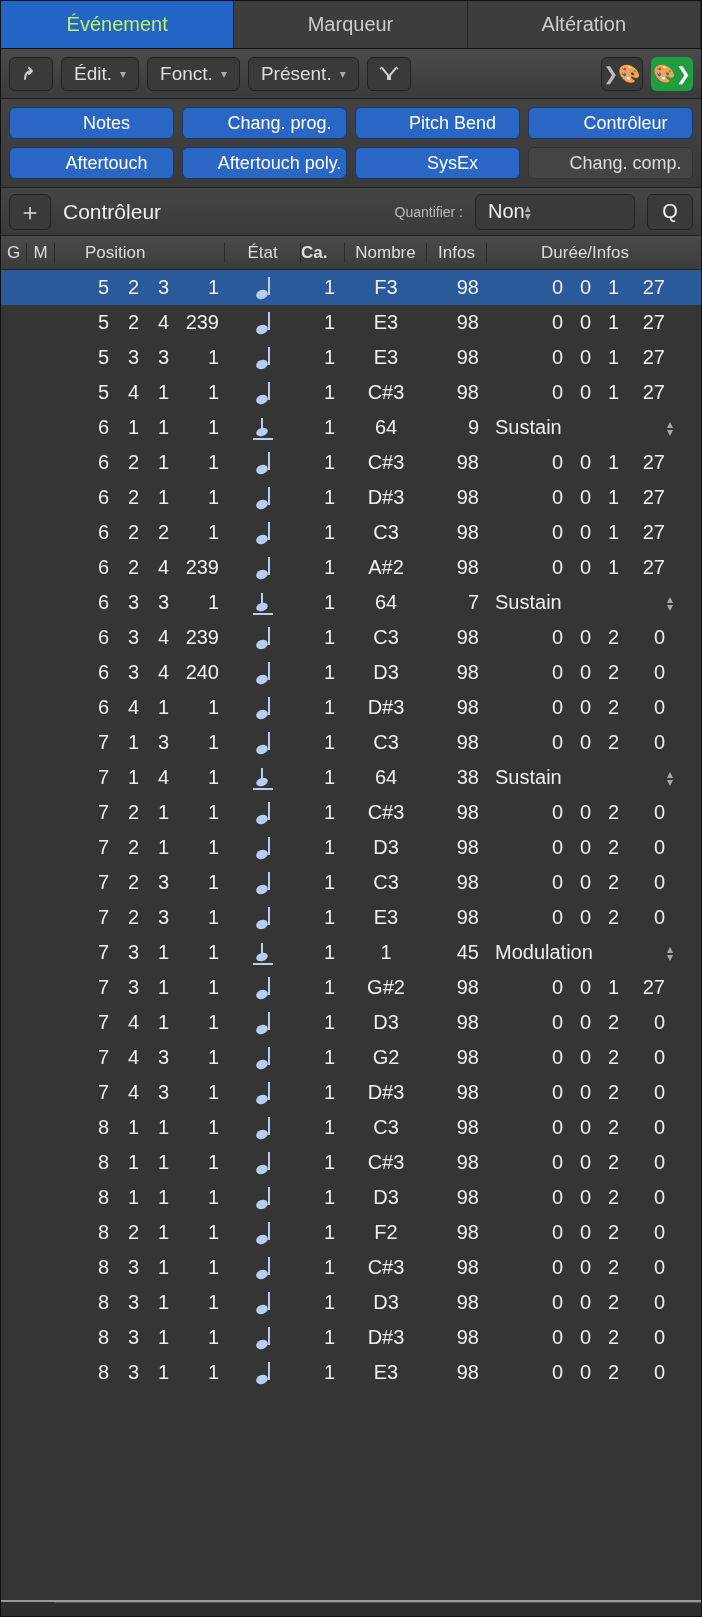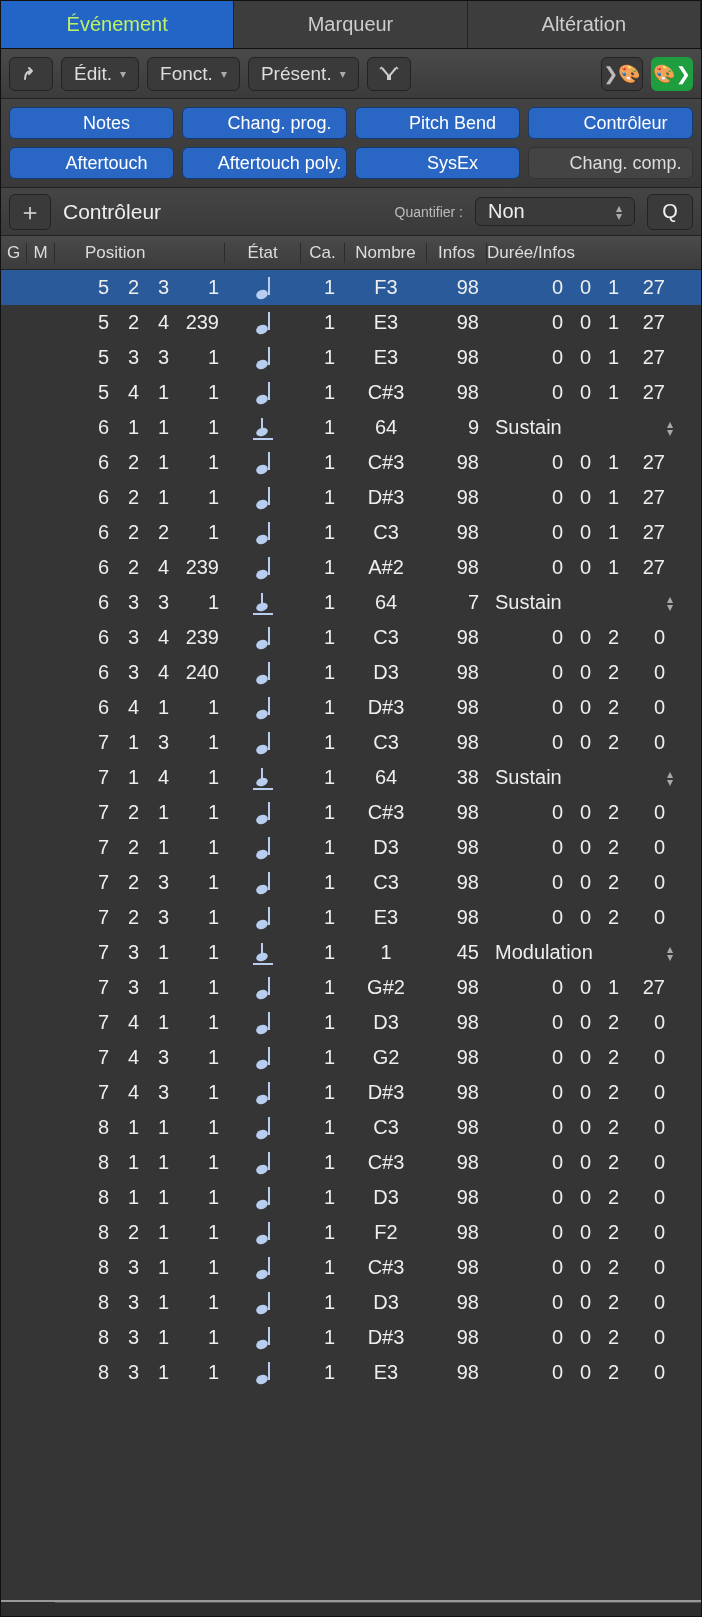--- a/index.html
+++ b/index.html
@@ -20,32 +20,32 @@
   .palette.in { background:#1e9e3e; color:#fff; }
   
   .filters { display:flex; flex-wrap:wrap; gap:8px; padding: 8px; background: linear-gradient(#434343,#393939); border-bottom:1px solid #222; }
   .fbtn { flex: 0 0 calc(25% - 6px); height:32px; border-radius:6px; display:flex; align-items:center; justify-content:center; font-size:18px; color:#fff; background:#2a67c4; border:1px solid #143a70;padding-left:30px; }
   .fbtn.off { background:#444; color:#ddd; border:1px solid #333; }
   
   .addrow { display:flex; align-items:center; height:48px; padding:6px 8px; gap:12px; background: linear-gradient(#454545,#3a3a3a); border-bottom:1px solid #222; }
   .plus { width:42px; height:36px; border-radius:6px; background:#3a3a3a; border:1px solid #222; color:#ddd; display:flex; align-items:center; justify-content:center; font-size:24px; }
   .addrow .type { font-size:21px; color:#eee; flex:0 0 auto; }
   .addrow .qlabel { font-size:14px; color:#bbb; margin-left:auto; }
-  .qsel { height:29px; min-width:160px; border-radius:6px; background:#3a3a3a; border:1px solid #222; display:flex; align-items:center; padding:0 12px; font-size:20px; color:#eee; justify-content:space-between; }
+  .qsel { height:36px; min-width:160px; border-radius:6px; background:#3a3a3a; border:1px solid #222; display:flex; align-items:center; padding:0 12px; font-size:20px; color:#eee; justify-content:flex-start; }
   .qbtn { width:46px; height:36px; border-radius:6px; background:#3a3a3a; border:1px solid #222; color:#eee; display:flex; align-items:center; justify-content:center; font-size:20px; }
   
   .thead { display:flex; height:34px; background: linear-gradient(#4a4a4a,#3c3c3c); border-bottom:1px solid #222; font-size:17px; color:#ddd; align-items:center; }
   .col-g { width:26px; text-align:center; border-right:1px solid #2c2c2c; }
   .col-m { width:28px; text-align:center; border-right:1px solid #2c2c2c; }
   .col-pos { width:170px; padding-left:30px; border-right:1px solid #2c2c2c; }
   .col-etat { width:76px; text-align:center; border-right:1px solid #2c2c2c; }
-  .col-ca { width:44px; text-align:center; border-right:1px solid #2c2c2c; }
+  .col-ca { width:44px; border-right:1px solid #2c2c2c;font-weight:bold; }
   .col-nom { width:82px; text-align:center; border-right:1px solid #2c2c2c; }
   .col-val { width:60px; text-align:center; border-right:1px solid #2c2c2c; }
-  .col-dur { flex:1; text-align:left; }
+  .col-dur { flex:1; text-align:center; }
   .col-scroll { width:18px; }
   
   .tbody { flex:1; overflow:hidden; background:#353535; font-size:20px; }
   .trow { display:flex; height:35px; align-items:center; color:#eee; }
   .trow.sel { background:#2a5a9a; }
   .trow .c-g { width:26px; }
   .trow .c-m { width:28px; }
   .trow .c-pos { width:170px; display:flex; justify-content:flex-end; gap:6px; padding-right:6px; font-variant-numeric: tabular-nums; }
   .trow .c-pos span { min-width:24px; text-align:right; }
   .trow .c-pos span.wide { min-width:44px; }

